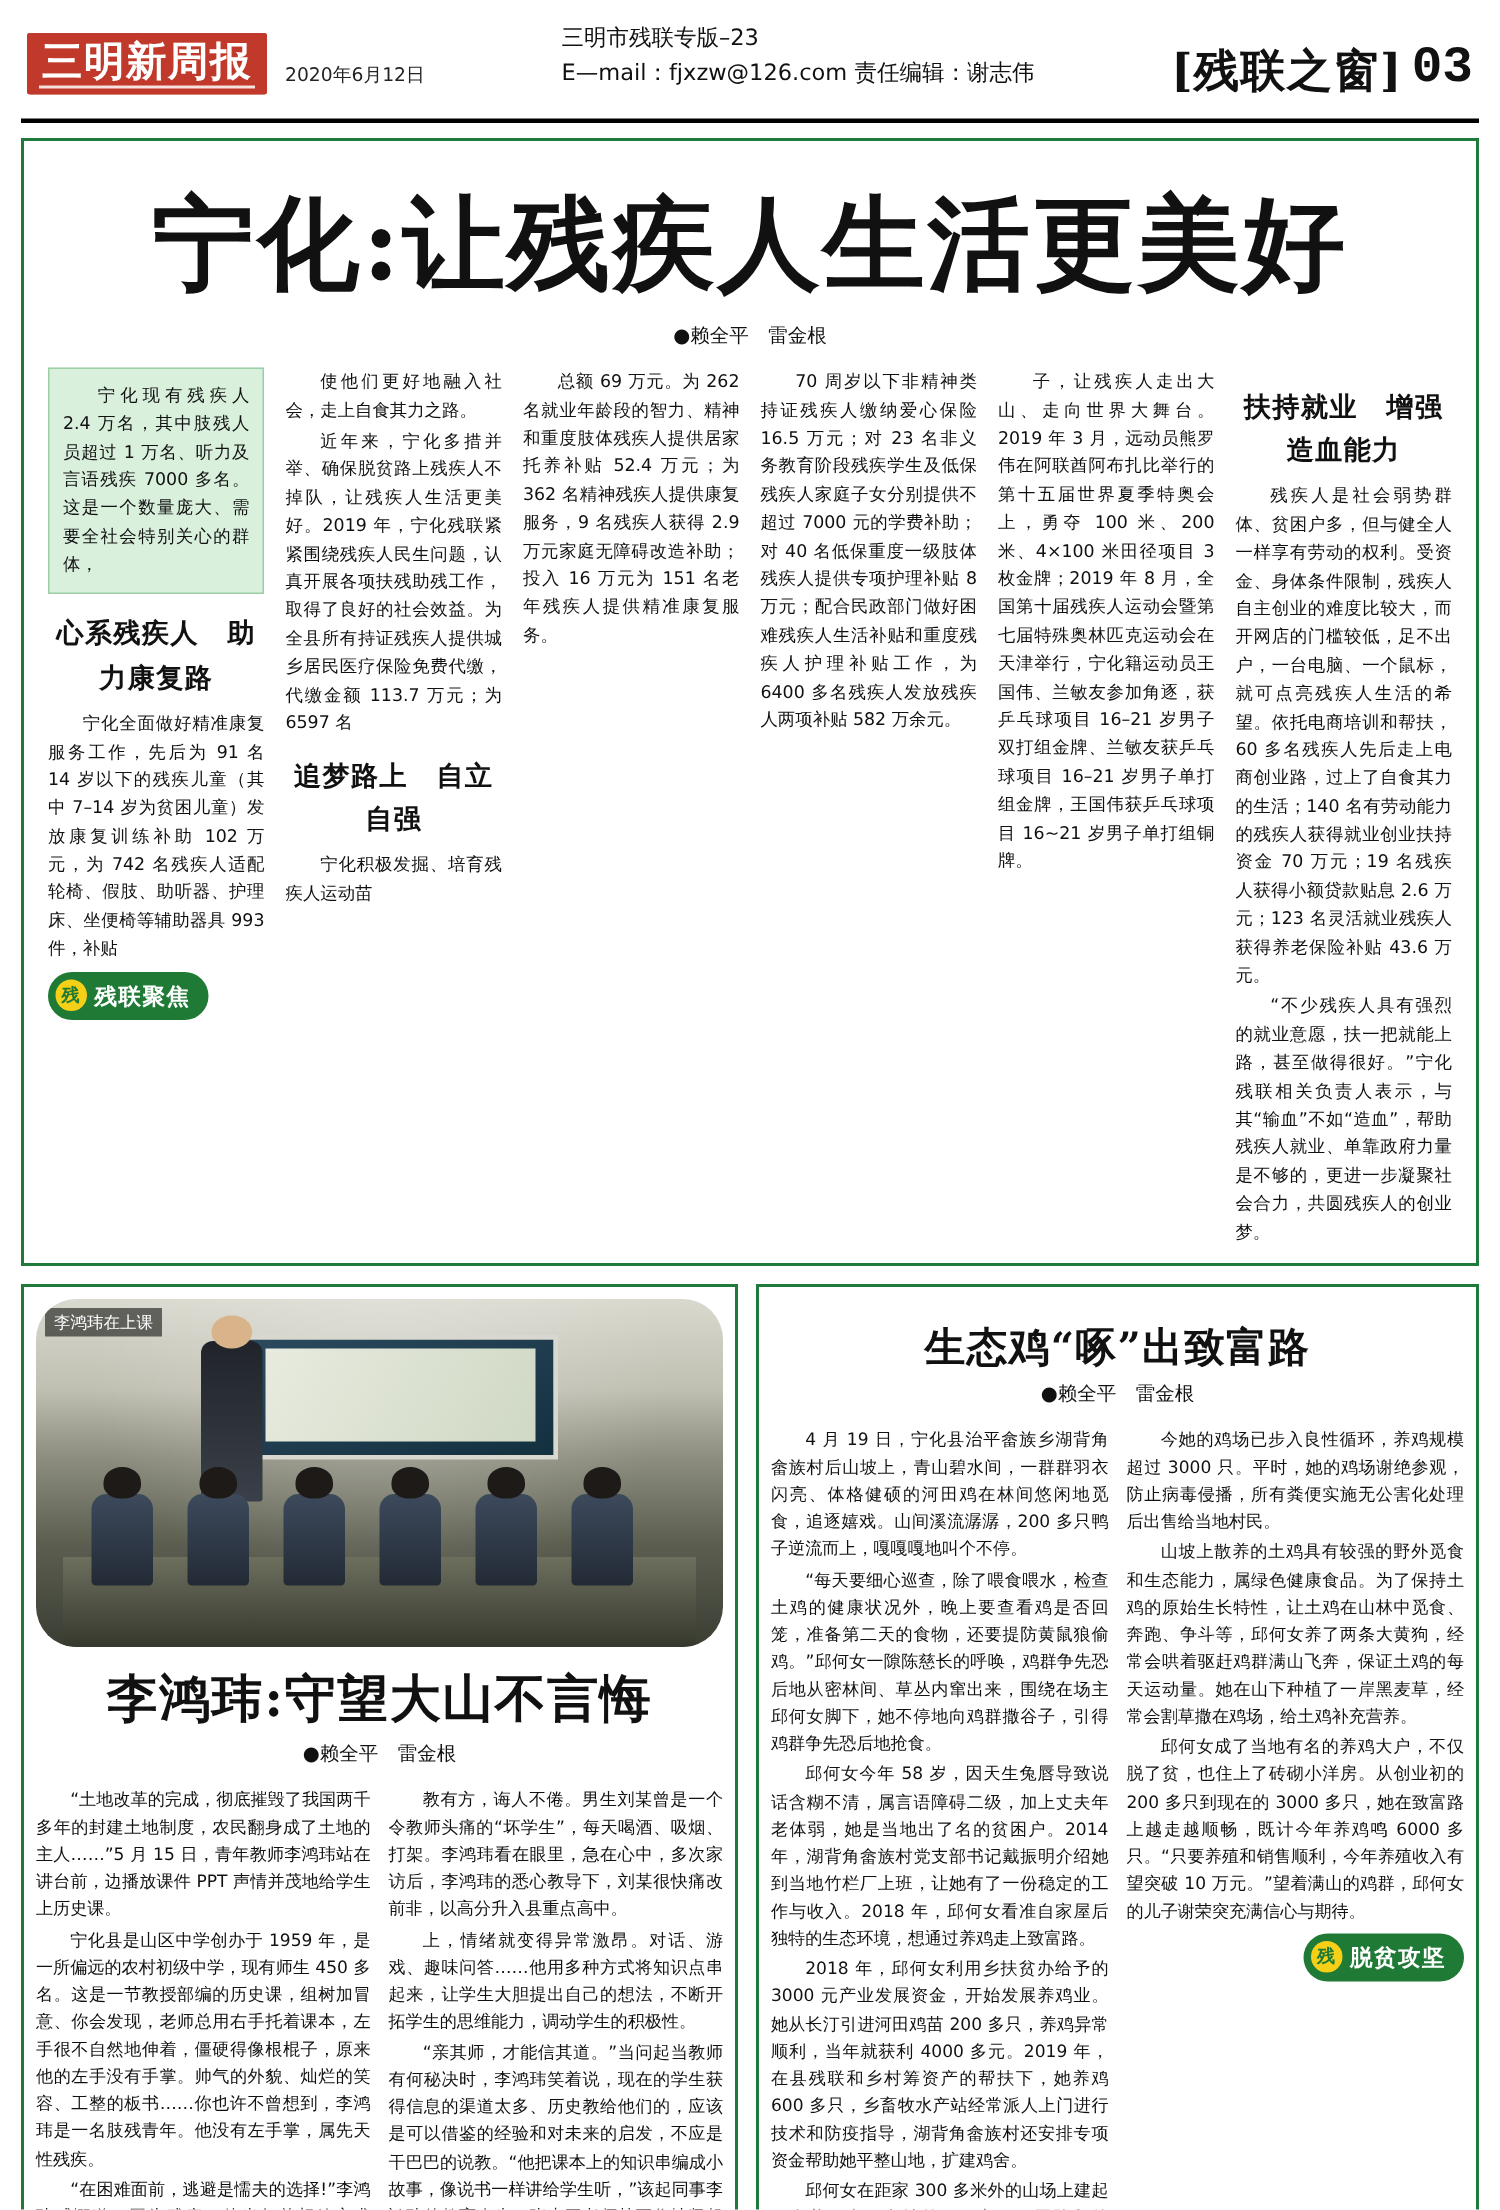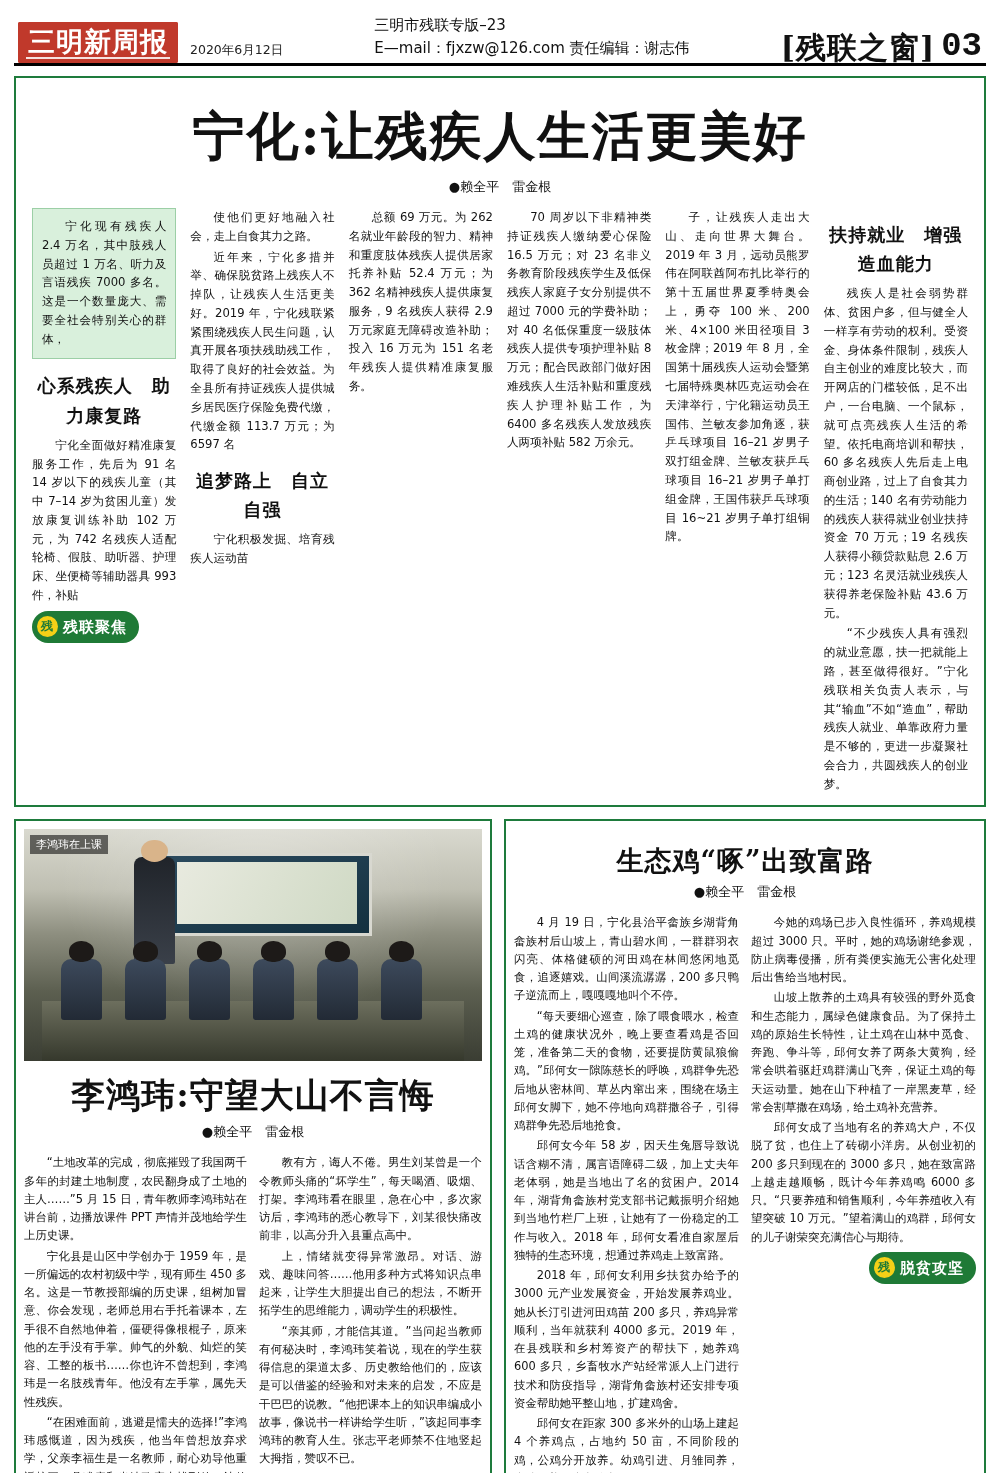--- a/index.html
+++ b/index.html
@@ -9,21 +9,21 @@
     background:#ffffff;
     font-family:"DejaVu Sans", sans-serif;
     color:#111;
     position:relative;
   }
   .page { width:1000px; height:1473px; position:relative; padding:0 14px; }
 
   
   .masthead {
     display:flex; align-items:flex-end; justify-content:space-between;
-    padding:14px 4px 0 4px; border-bottom:3px solid #000;
+    padding:14px 4px 16px 4px; border-bottom:3px solid #000;
     position:relative;
   }
   .mh-left { display:flex; align-items:flex-end; gap:12px; }
   .logo-box {
     background:#c0392b; color:#fff; font-weight:bold;
     font-size:27px; letter-spacing:1px;
     padding:6px 10px 8px 10px; line-height:1;
     font-family:"DejaVu Serif", serif;
     border-radius:2px;
     box-shadow:inset 0 0 0 2px #c0392b;
@@ -41,21 +41,21 @@
     letter-spacing:1px; line-height:1;
   }
   .mh-pageno { font-size:34px; font-weight:bold; font-family:Liberation Mono, monospace; line-height:1; }
 
   
   .top-article {
     border:2px solid #1e7b3c; margin-top:10px; padding:14px 16px 10px 16px;
     position:relative;
   }
   .headline-main {
-    text-align:center; font-size:52px; font-weight:bold;
+    text-align:center; font-size:68px; font-weight:bold;
     font-family:"DejaVu Serif", serif; letter-spacing:2px;
     margin:10px 0 6px 0; color:#111;
   }
   .byline { text-align:center; font-size:13px; margin-bottom:12px; }
 
   .cols-4 { display:flex; gap:14px; }
   .col { flex:1; font-size:11.6px; line-height:1.62; text-align:justify; }
   .col p { margin:0 0 2px 0; text-indent:2em; }
 
   .lead-box {
@@ -89,20 +89,21 @@
   .br { flex:1; border:2px solid #1e7b3c; padding:8px; position:relative; }
 
   .photo {
     position:relative; width:100%; height:232px; overflow:hidden;
     background:linear-gradient(180deg,#6d7f55 0%, #47563a 40%, #2f3a28 100%);
   }
   .photo.classroom {
     background:
       radial-gradient(ellipse at 50% 20%, rgba(255,255,255,.25), rgba(0,0,0,0) 60%),
       linear-gradient(180deg,#d9d9cf 0%,#bfbfb2 26%,#8e8f80 45%,#5c5f50 70%,#3a3d33 100%);
+    border-radius: 27px;
   }
   .photo-caption {
     position:absolute; left:6px; top:6px; background:rgba(0,0,0,.55); color:#fff;
     font-size:11px; padding:2px 6px;
   }
   .headline-2 {
     text-align:center; font-size:34px; font-weight:bold;
     font-family:"DejaVu Serif", serif; letter-spacing:1px; margin:12px 0 4px 0;
   }
   .headline-3 {

